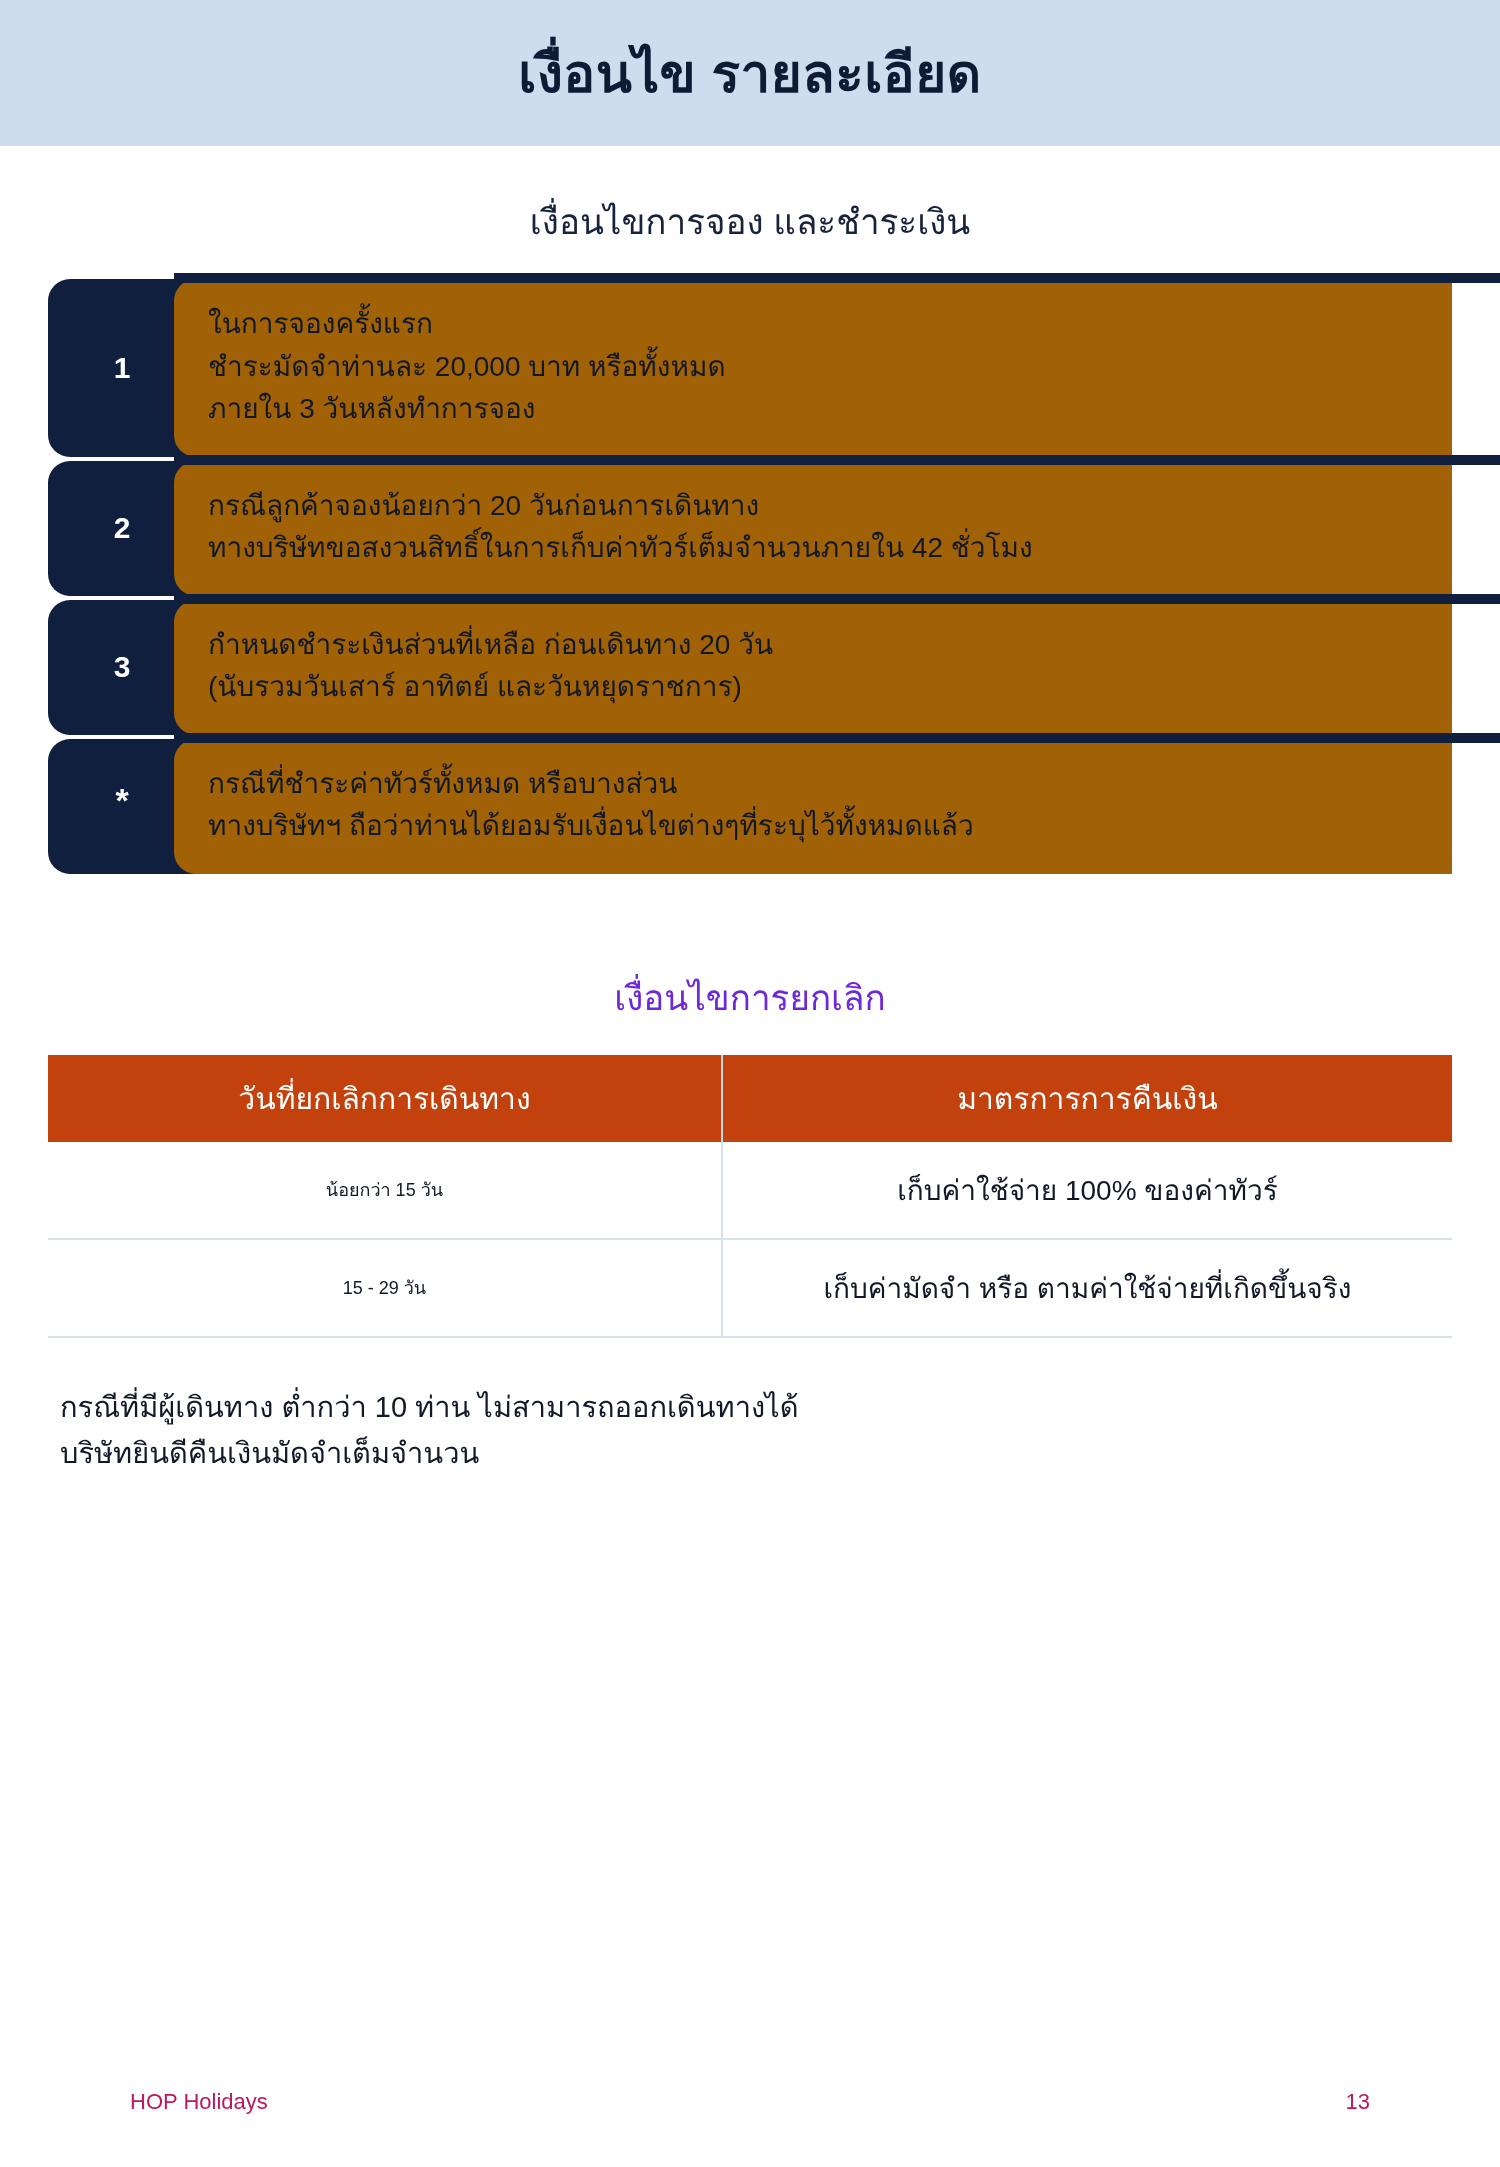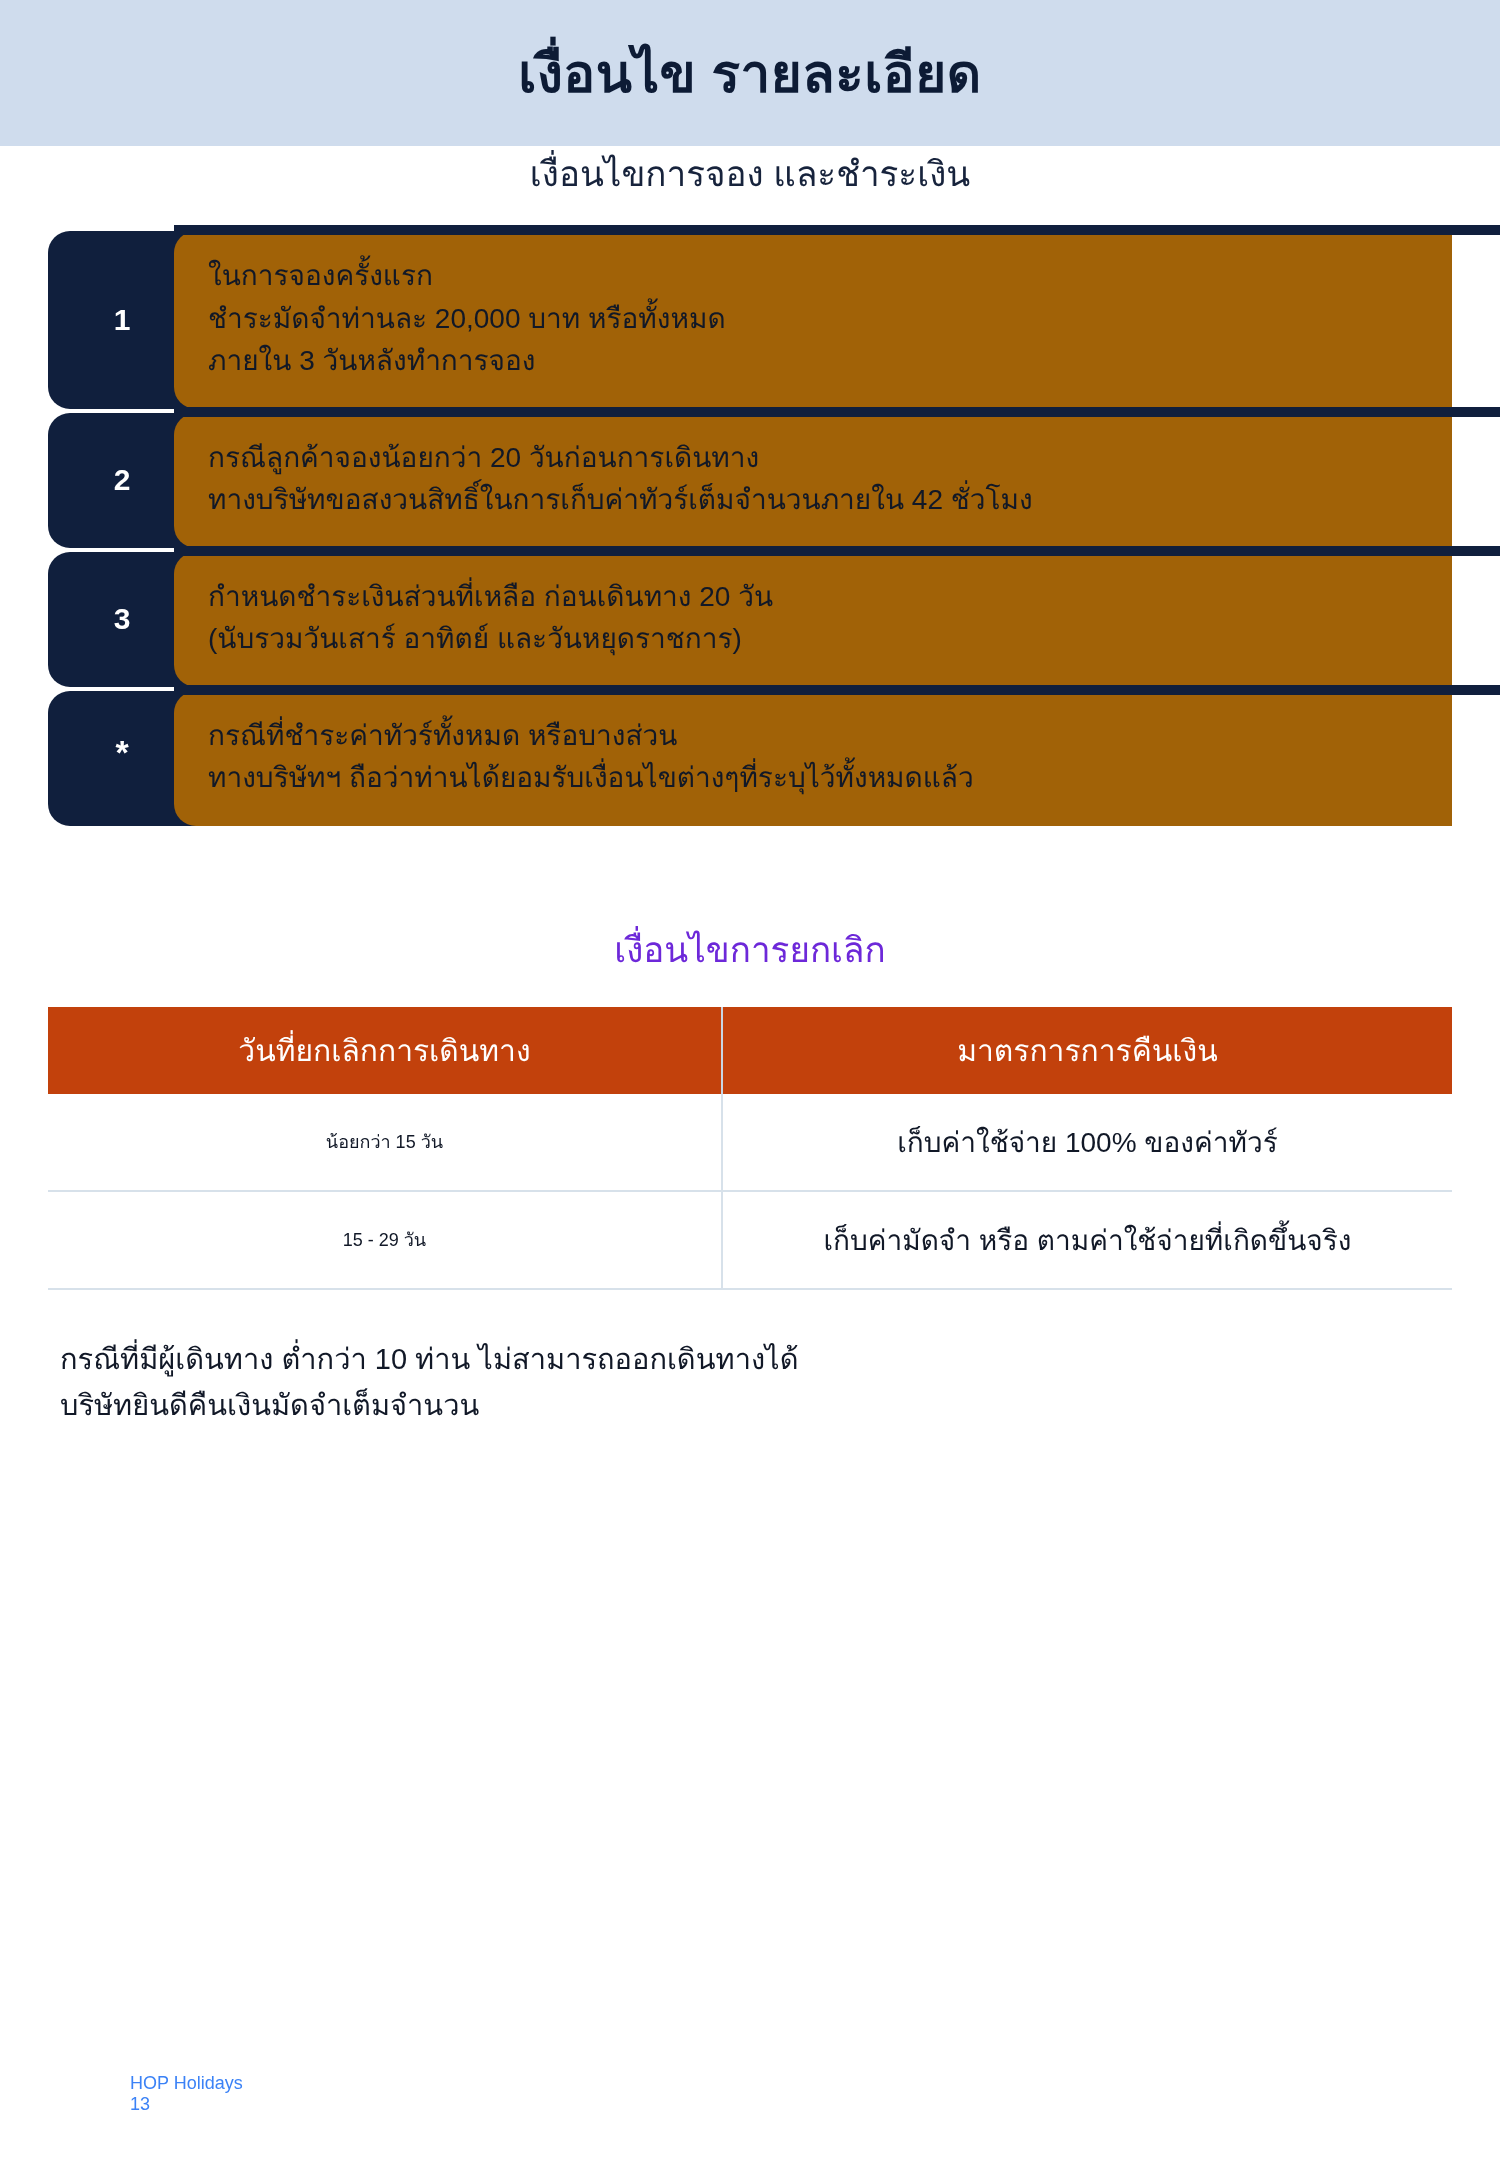--- a/index.html
+++ b/index.html
@@ -31,20 +31,21 @@
     font-weight: bold;
     color: #0d1b35;
     letter-spacing: 0.5px;
   }
 
   
   .section-title {
     text-align: center;
     font-size: 35px;
     color: #17233c;
+    margin-top: 48px;
   }
   .section-title-2 {
     text-align: center;
     font-size: 35px;
     color: #6d28d9;
     margin-top: 96px;
   }
 
   
   .conditions {
@@ -148,23 +149,22 @@
   }
 
   
   .page-footer {
     position: absolute;
     left: 0; right: 0;
     bottom: 52px;
     display: flex;
     justify-content: space-between;
     padding: 0 130px;
-    color: #3b82f6;
-    font-size: 18px;
-    flex-direction: column;
+    color: #be185d;
+    font-size: 22px;
   }
 </style>
 </head>
 <body>
 
 <div class="header-band">
   <div class="header-title">เงื่อนไข รายละเอียด</div>
 </div>
 
 <div class="section-title">เงื่อนไขการจอง และชำระเงิน</div>

